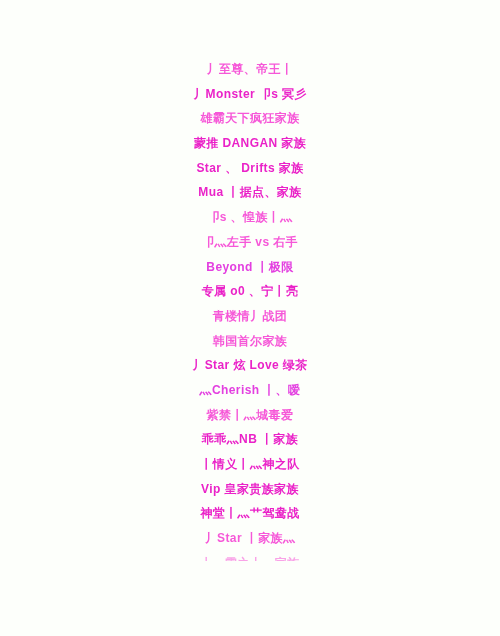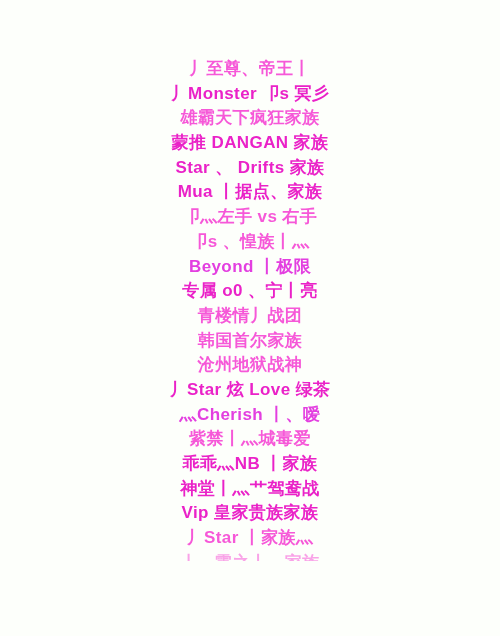--- a/index.html
+++ b/index.html
@@ -23,21 +23,21 @@
     padding-top: 57px;
     box-sizing: border-box;
     display: block;
   }
   .name-row {
     display: block;
     width: 100%;
     text-align: center;
     height: 24.7px;
     line-height: 24.7px;
-    font-size: 17px;
+    font-size: 12px;
     font-weight: bold;
     color: #f23ad2;
     letter-spacing: 0.4px;
     white-space: nowrap;
     overflow: hidden;
   }
   .name-row.soft {
     color: #f658d8;
   }
   .name-row.deep {
@@ -56,28 +56,28 @@
 </head>
 <body>
 
 <div id="name-list">
     <div class="name-row soft">丿至尊、帝王丨</div>
     <div class="name-row deep">丿Monster 卩s 冥彡</div>
     <div class="name-row soft">雄霸天下疯狂家族</div>
     <div class="name-row deep">蒙推 DANGAN 家族</div>
     <div class="name-row deep">Star 、 Drifts 家族</div>
     <div class="name-row deep">Mua 丨据点、家族</div>
+    <div class="name-row soft">卩s 、惶族丨灬</div>
     <div class="name-row soft">卩灬左手 vs 右手</div>
-    <div class="name-row soft">卩s 、惶族丨灬</div>
     <div class="name-row violet">Beyond 丨极限</div>
     <div class="name-row deep">专属 o0 、宁丨亮</div>
     <div class="name-row soft">青楼情丿战团</div>
     <div class="name-row soft">韩国首尔家族</div>
-    <div class="name-row soft">沧州地狱战神</div>
     <div class="name-row deep">丿Star 炫 Love 绿茶</div>
     <div class="name-row violet">灬Cherish 丨、嗳</div>
     <div class="name-row soft">紫禁丨灬城毒爱</div>
     <div class="name-row deep">乖乖灬NB 丨家族</div>
+    <div class="name-row deep">丨情义丨灬神之队</div>
+    <div class="name-row deep">Vip 皇家贵族家族</div>
     <div class="name-row deep">神堂丨灬艹驾鸯战</div>
-    <div class="name-row deep">Vip 皇家贵族家族</div>
     <div class="name-row soft">丿Star 丨家族灬</div>
     <div class="name-row soft clipped">丨灬零之丨灬家族</div>
   </div>
 
 </body></html>

